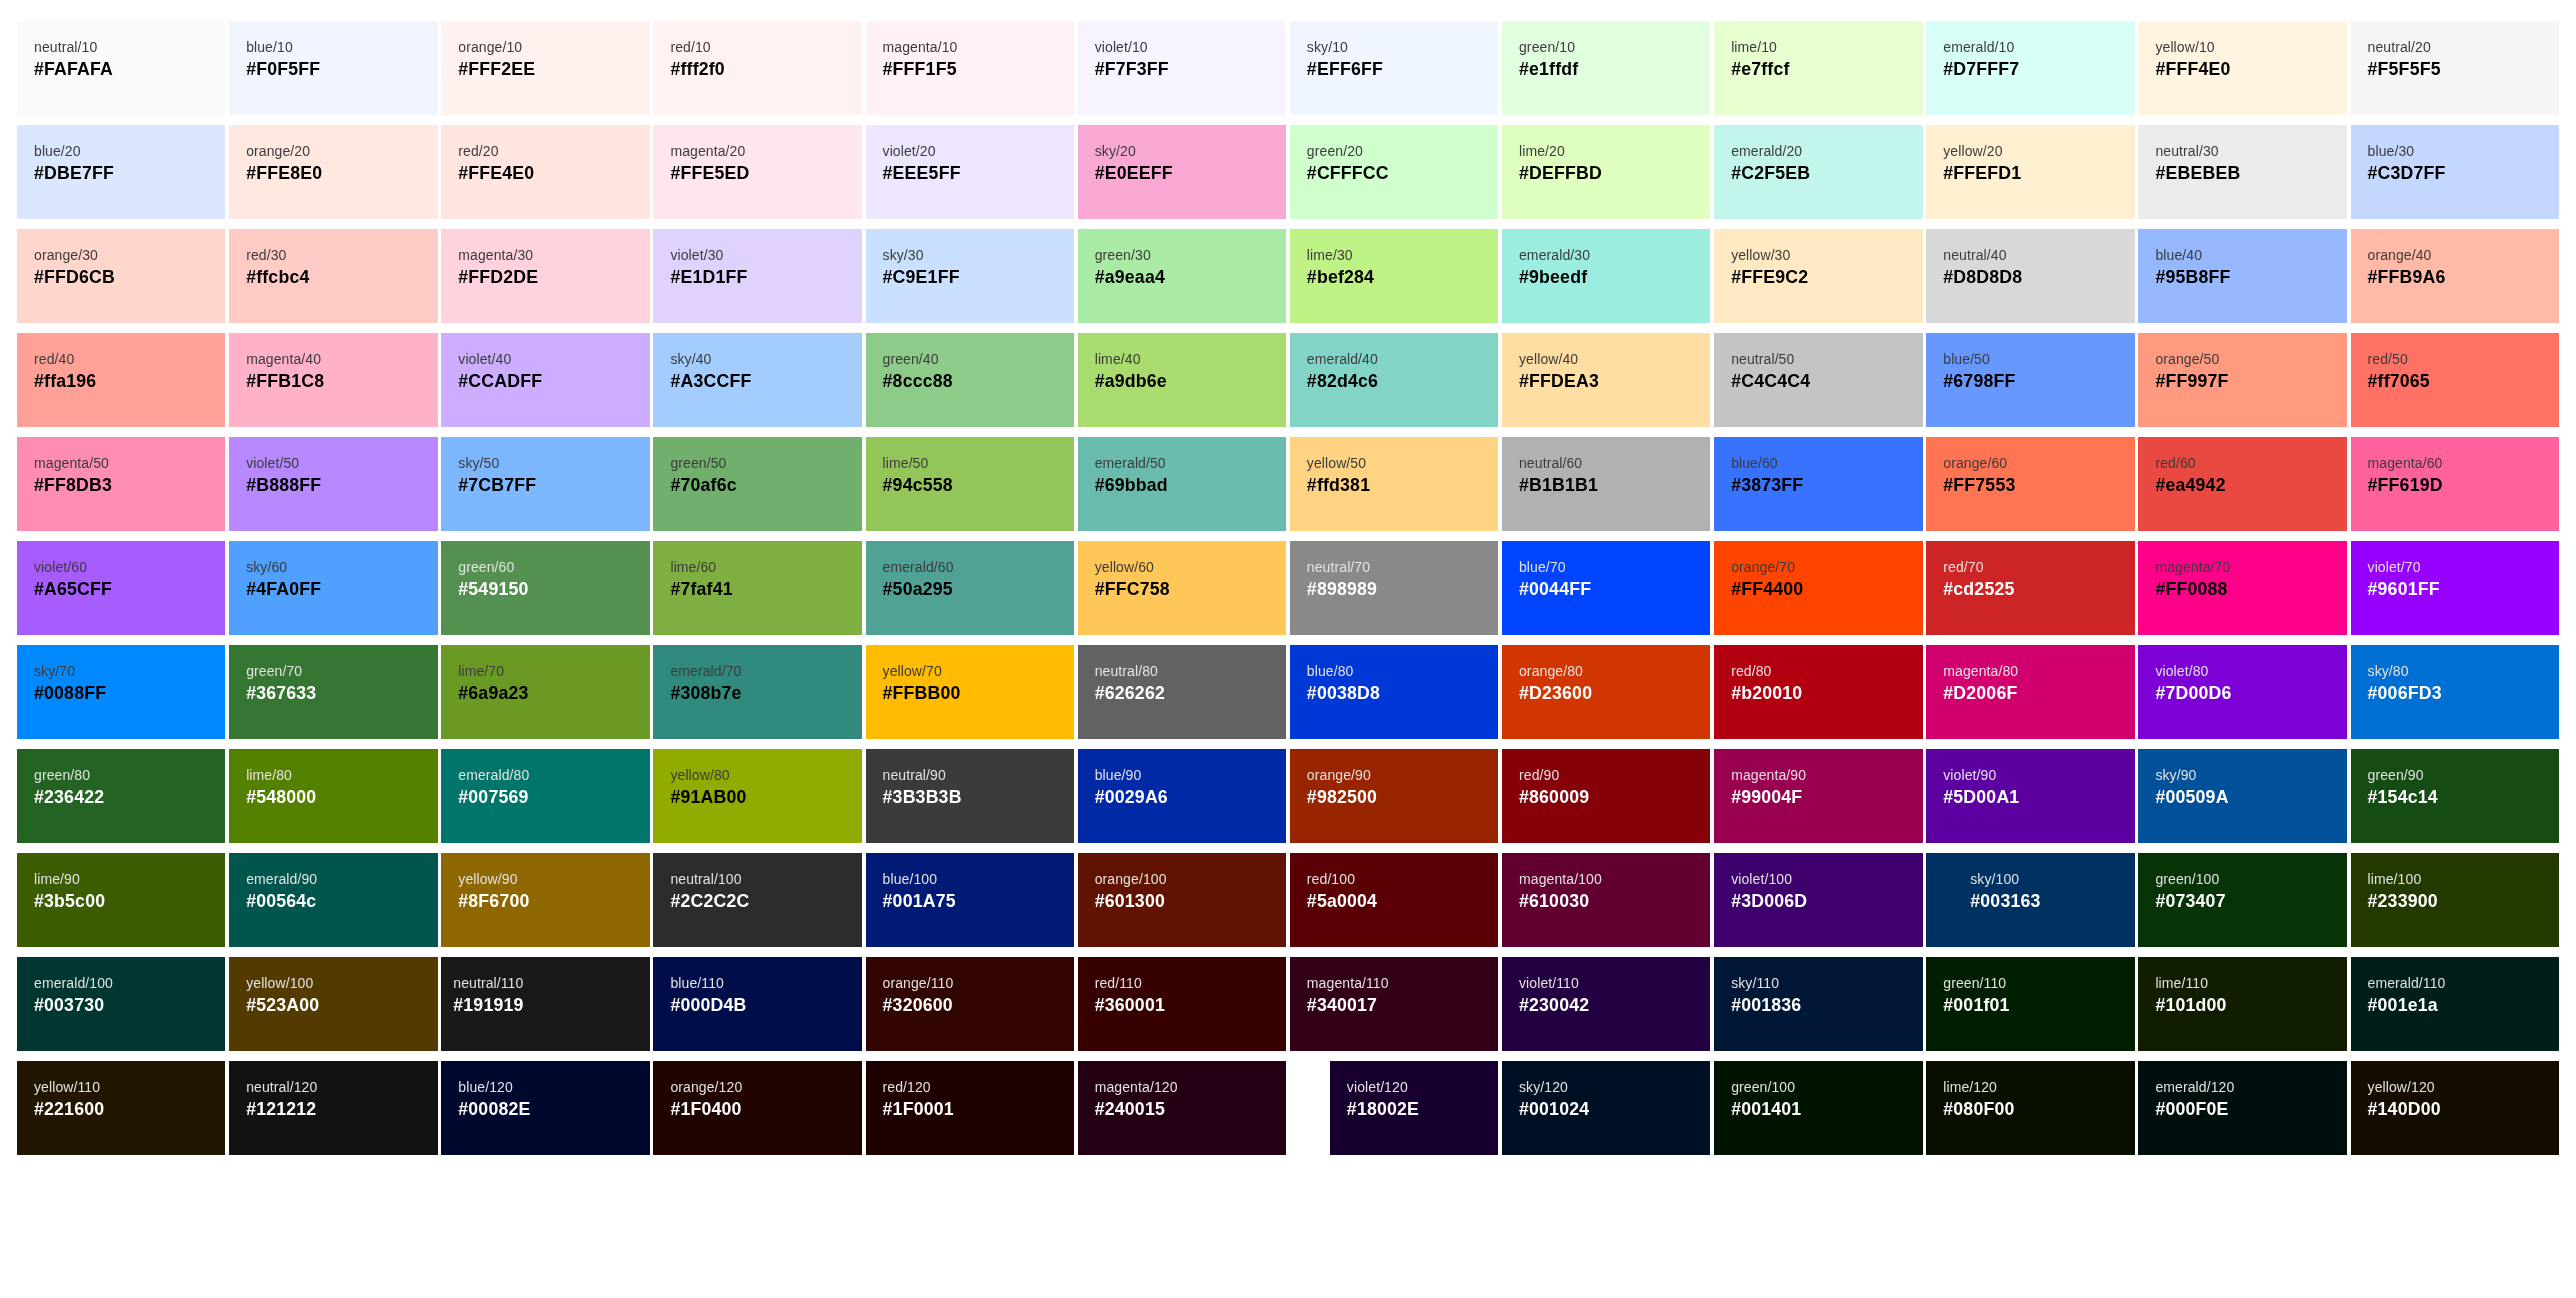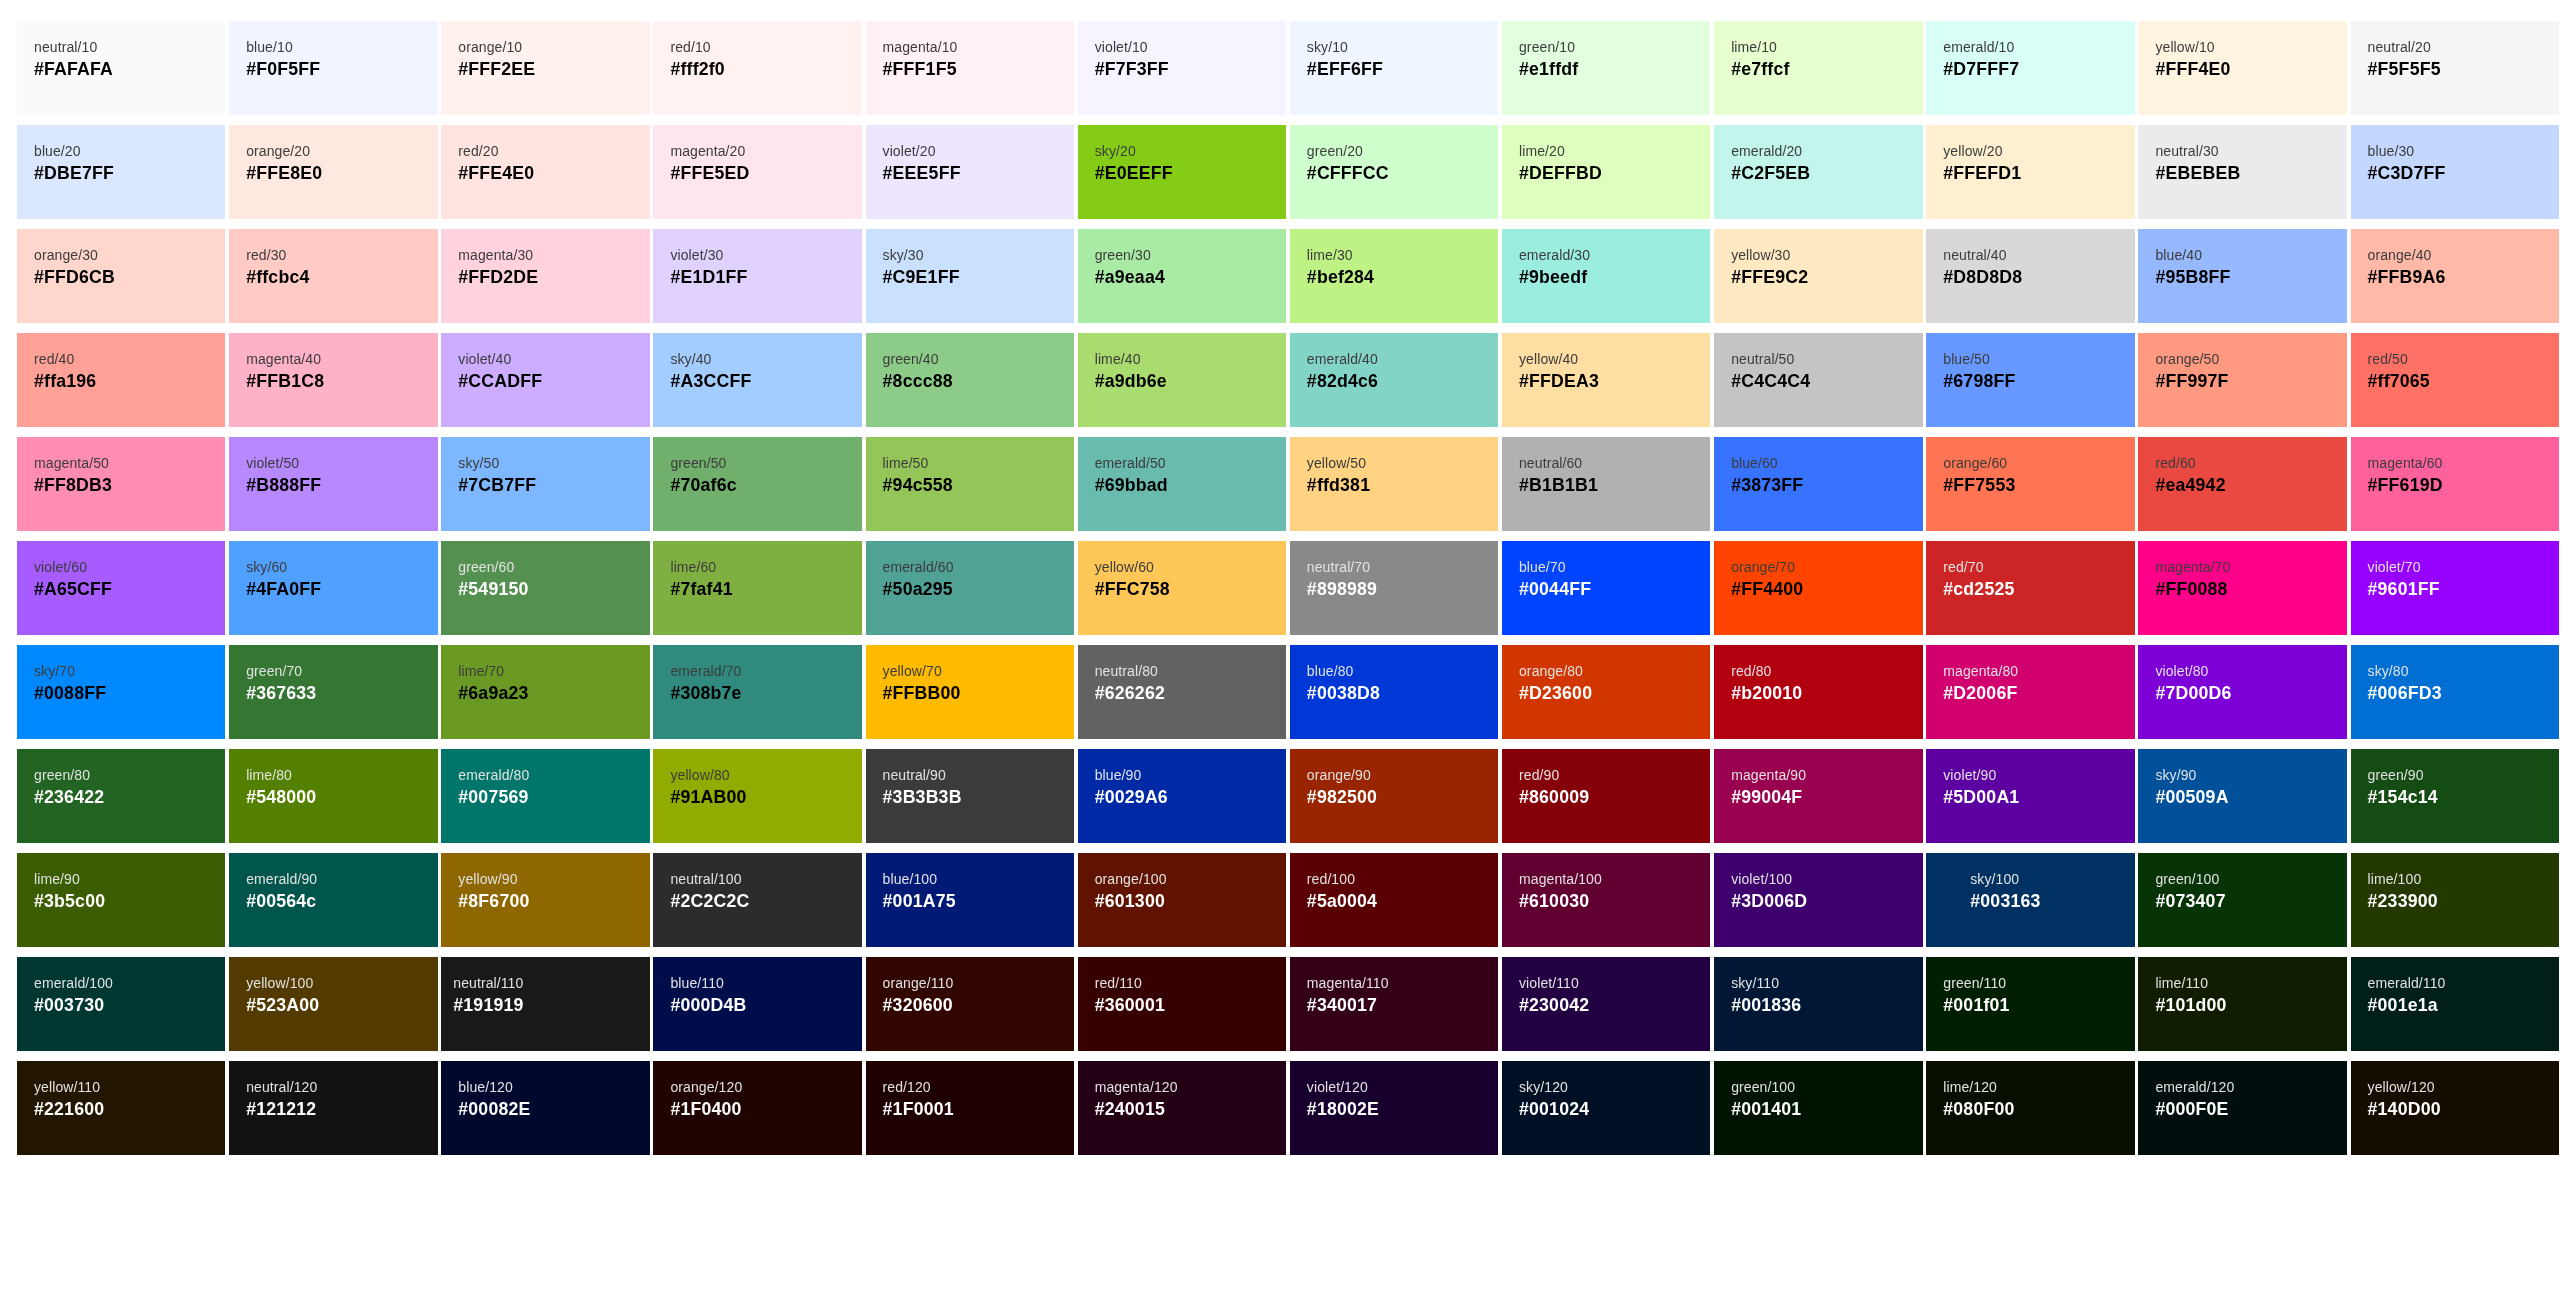--- a/index.html
+++ b/index.html
@@ -115,21 +115,21 @@
       <div class="swatch-hex">#FFE4E0</div>
     </div>
     <div class="swatch text-dark" style="background-color: rgb(255, 229, 237);">
       <div class="swatch-name">magenta/20</div>
       <div class="swatch-hex">#FFE5ED</div>
     </div>
     <div class="swatch text-dark" style="background-color: rgb(238, 229, 255);">
       <div class="swatch-name">violet/20</div>
       <div class="swatch-hex">#EEE5FF</div>
     </div>
-    <div class="swatch text-dark" style="background-color: #84cc16;">
+    <div class="swatch text-dark" style="background-color: #f9a8d4;">
       <div class="swatch-name">sky/20</div>
       <div class="swatch-hex">#E0EEFF</div>
     </div>
     <div class="swatch text-dark" style="background-color: rgb(207, 255, 204);">
       <div class="swatch-name">green/20</div>
       <div class="swatch-hex">#CFFFCC</div>
     </div>
     <div class="swatch text-dark" style="background-color: rgb(222, 255, 189);">
       <div class="swatch-name">lime/20</div>
       <div class="swatch-hex">#DEFFBD</div>
@@ -551,21 +551,21 @@
       <div class="swatch-hex">#1F0400</div>
     </div>
     <div class="swatch text-light" style="background-color: rgb(31, 0, 1);">
       <div class="swatch-name">red/120</div>
       <div class="swatch-hex">#1F0001</div>
     </div>
     <div class="swatch text-light" style="background-color: rgb(36, 0, 21);">
       <div class="swatch-name">magenta/120</div>
       <div class="swatch-hex">#240015</div>
     </div>
-    <div class="swatch text-light" style="background-color: rgb(24, 0, 46);">
+    <div class="swatch text-light" style="background-color: rgb(24, 0, 46); margin-left: 40px;">
       <div class="swatch-name">violet/120</div>
       <div class="swatch-hex">#18002E</div>
     </div>
     <div class="swatch text-light" style="background-color: rgb(0, 16, 36);">
       <div class="swatch-name">sky/120</div>
       <div class="swatch-hex">#001024</div>
     </div>
     <div class="swatch text-light" style="background-color: rgb(0, 20, 1);">
       <div class="swatch-name">green/100</div>
       <div class="swatch-hex">#001401</div>

